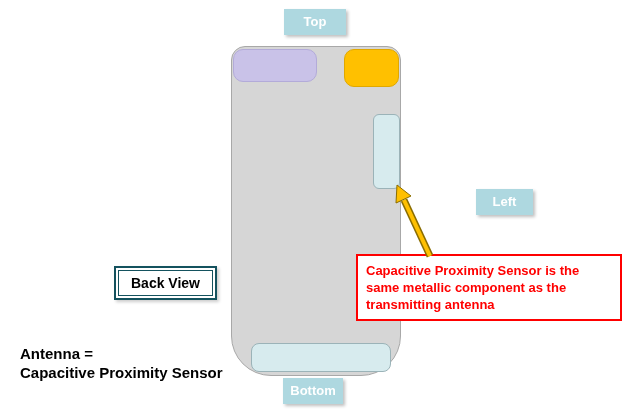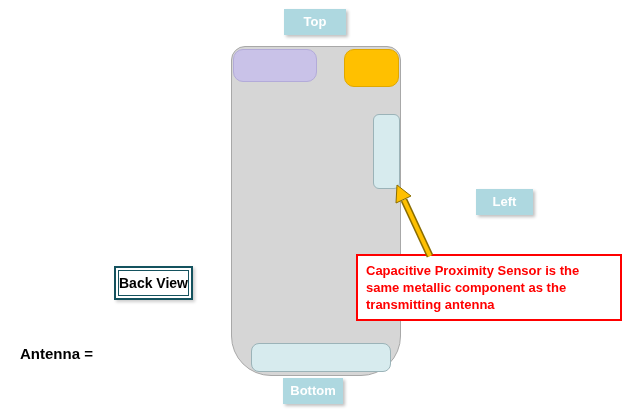--- a/index.html
+++ b/index.html
@@ -84,21 +84,21 @@
   .back-view {
     position: absolute;
     left: 114px; top: 266px;
     background: #ffffff;
     border: 2px solid #14525e;
     padding: 2px;
     box-shadow: 2px 2px 3px rgba(0,0,0,0.2);
   }
   .back-view-inner {
     border: 1px solid #14525e;
-    padding: 4px 0;
+    padding: 4px 12px;
     font-size: 14px;
     font-weight: bold;
     color: #000000;
     white-space: nowrap;
   }
 
   
   .callout {
     position: absolute;
     left: 356px; top: 254px;
@@ -155,17 +155,18 @@
   <div class="callout">Capacitive Proximity Sensor is the same metallic component as the transmitting antenna</div>
 
   <svg class="arrow-overlay" viewBox="0 0 640 420" xmlns="http://www.w3.org/2000/svg">
     <line class="arrow-shaft-outline" x1="430" y1="256" x2="404" y2="200"></line>
     <line class="arrow-shaft" x1="430" y1="256" x2="404" y2="200"></line>
     <polygon class="arrow-head" points="397,185 411,196 396,203"></polygon>
   </svg>
 
   <div class="note">
     <div>Antenna =</div>
+    <div>Capacitive Proximity Sensor</div>
   </div>
 
   <div class="dir-label dir-bottom">Bottom</div>
 
 </div>
 
 </body></html>

